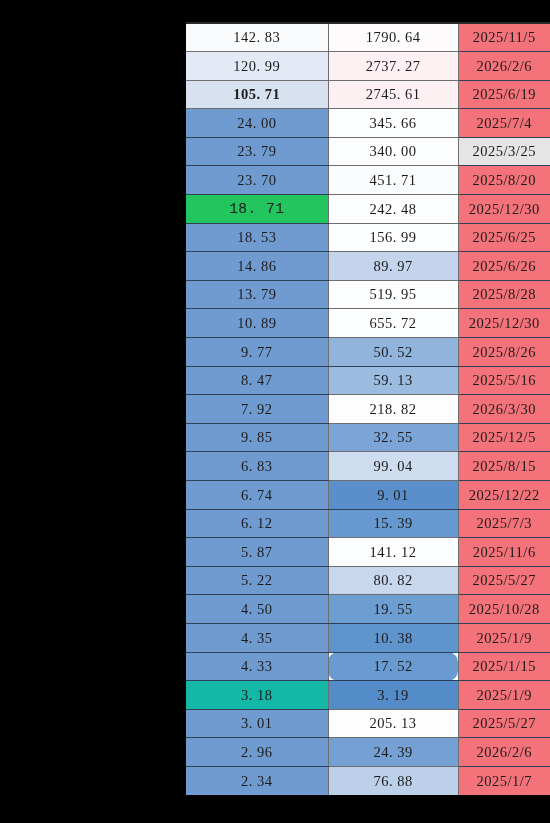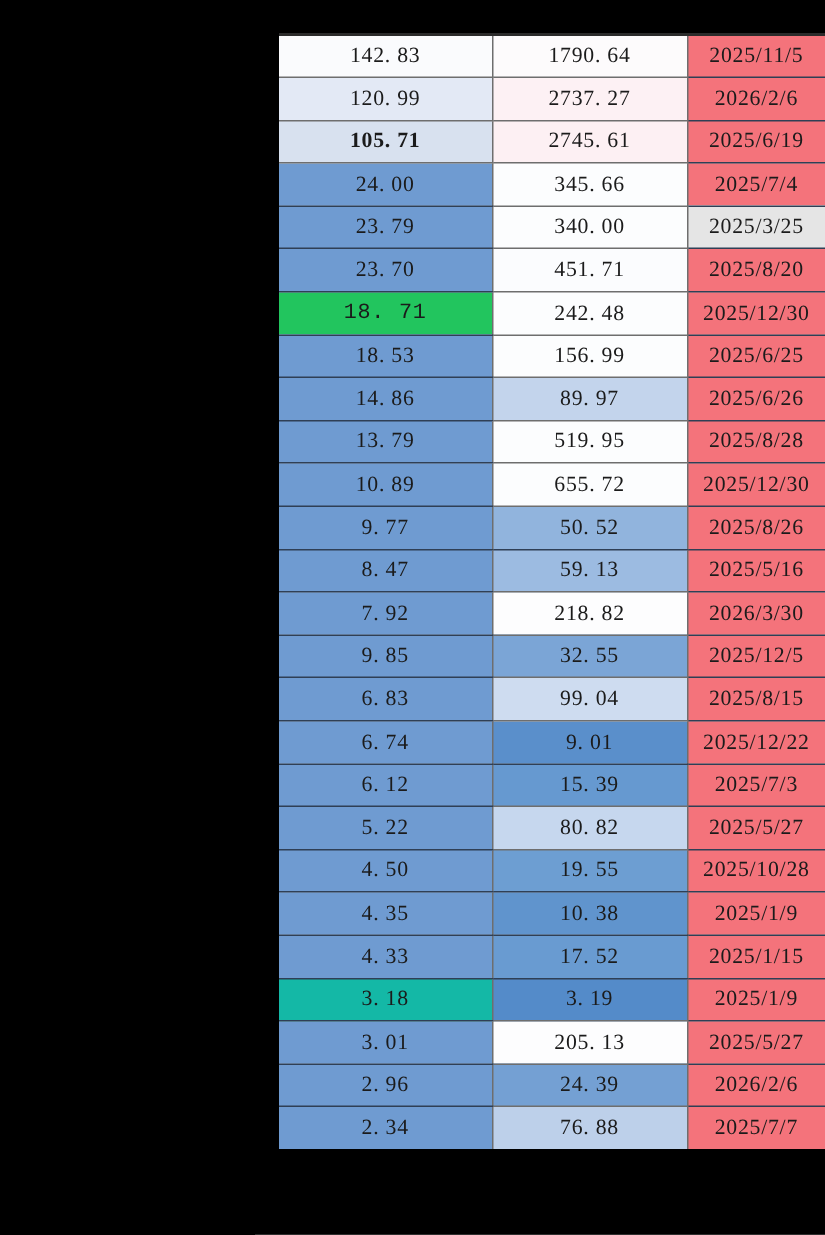--- a/index.html
+++ b/index.html
@@ -157,55 +157,60 @@
             <td style="background: rgb(111, 155, 209); border-bottom-color: rgb(47, 63, 85);">6. 74</td>
             <td style="background: rgb(90, 143, 203); border-bottom-color: rgb(47, 63, 85);">9. 01</td>
             <td class="col-last" style="background: rgb(244, 115, 123); border-bottom-color: rgb(47, 63, 85);">2025/12/22</td>
           </tr>
           <tr>
             <td style="background: rgb(111, 155, 209); border-bottom-color: rgb(47, 63, 85);">6. 12</td>
             <td style="background: rgb(102, 153, 208); border-bottom-color: rgb(110, 110, 110);">15. 39</td>
             <td class="col-last" style="background: rgb(244, 115, 123); border-bottom-color: rgb(47, 63, 85);">2025/7/3</td>
           </tr>
           <tr>
+            <td style="background: rgb(111, 155, 209); border-bottom-color: rgb(47, 63, 85);">5. 87</td>
+            <td style="background: rgb(252, 253, 254); border-bottom-color: rgb(110, 110, 110);">141. 12</td>
+            <td class="col-last" style="background: rgb(244, 115, 123); border-bottom-color: rgb(47, 63, 85);">2025/11/6</td>
+          </tr>
+          <tr>
             <td style="background: rgb(111, 155, 209); border-bottom-color: rgb(47, 63, 85);">5. 22</td>
             <td style="background: rgb(198, 215, 238); border-bottom-color: rgb(110, 110, 110);">80. 82</td>
             <td class="col-last" style="background: rgb(244, 115, 123); border-bottom-color: rgb(47, 63, 85);">2025/5/27</td>
           </tr>
           <tr>
             <td style="background: rgb(111, 155, 209); border-bottom-color: rgb(47, 63, 85);">4. 50</td>
             <td style="background: rgb(109, 158, 210); border-bottom-color: rgb(47, 63, 85);">19. 55</td>
             <td class="col-last" style="background: rgb(244, 115, 123); border-bottom-color: rgb(47, 63, 85);">2025/10/28</td>
           </tr>
           <tr>
             <td style="background: rgb(111, 155, 209); border-bottom-color: rgb(47, 63, 85);">4. 35</td>
             <td style="background: rgb(96, 148, 205); border-bottom-color: rgb(47, 63, 85);">10. 38</td>
             <td class="col-last" style="background: rgb(244, 115, 123); border-bottom-color: rgb(47, 63, 85);">2025/1/9</td>
           </tr>
           <tr>
             <td style="background: rgb(111, 155, 209); border-bottom-color: rgb(47, 63, 85);">4. 33</td>
-            <td style="background: rgb(105, 155, 209); border-bottom-color: rgb(47, 63, 85);">17. 52</td>
+            <td style="background: rgb(105, 155, 209); border-bottom-color: rgb(47, 63, 85); border-radius: 10px;">17. 52</td>
             <td class="col-last" style="background: rgb(244, 115, 123); border-bottom-color: rgb(47, 63, 85);">2025/1/15</td>
           </tr>
           <tr>
             <td style="background: #14b8a6; border-bottom-color: rgb(47, 63, 85); margin-left: 20px;">3. 18</td>
             <td style="background: rgb(84, 139, 201); border-bottom-color: rgb(110, 110, 110);">3. 19</td>
             <td class="col-last" style="background: rgb(244, 115, 123); border-bottom-color: rgb(47, 63, 85);">2025/1/9</td>
           </tr>
           <tr>
             <td style="background: rgb(111, 155, 209); border-bottom-color: rgb(47, 63, 85); margin-left: 24px;">3. 01</td>
             <td style="background: rgb(253, 253, 254); border-bottom-color: rgb(110, 110, 110);">205. 13</td>
             <td class="col-last" style="background: rgb(244, 115, 123); border-bottom-color: rgb(47, 63, 85);">2025/5/27</td>
           </tr>
           <tr>
             <td style="background: rgb(111, 155, 209); border-bottom-color: rgb(47, 63, 85);">2. 96</td>
             <td style="background: rgb(116, 160, 211); border-bottom-color: rgb(110, 110, 110);">24. 39</td>
             <td class="col-last" style="background: rgb(244, 115, 123); border-bottom-color: rgb(47, 63, 85);">2026/2/6</td>
           </tr>
           <tr>
             <td style="background: rgb(111, 155, 209); border-bottom-color: rgb(110, 110, 110);">2. 34</td>
             <td style="background: rgb(189, 208, 234); border-bottom-color: rgb(110, 110, 110);">76. 88</td>
-            <td class="col-last" style="background: rgb(244, 115, 123); border-bottom-color: rgb(110, 110, 110);">2025/7/7</td>
+            <td class="col-last" style="background: rgb(244, 115, 123); border-bottom-color: rgb(110, 110, 110);">2025/1/7</td>
           </tr>
         </tbody>
     </table>
   </div>
 </div>
 
 </body></html>

